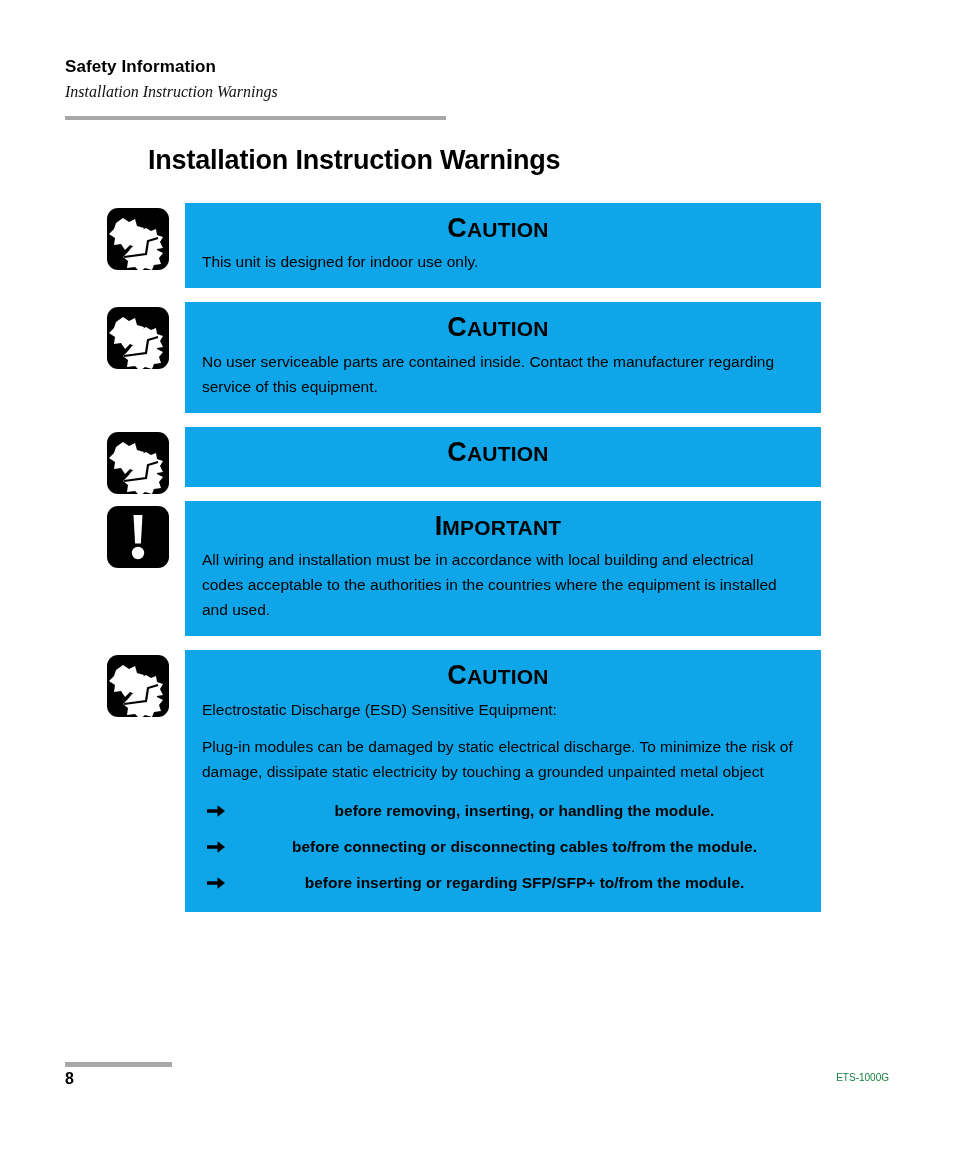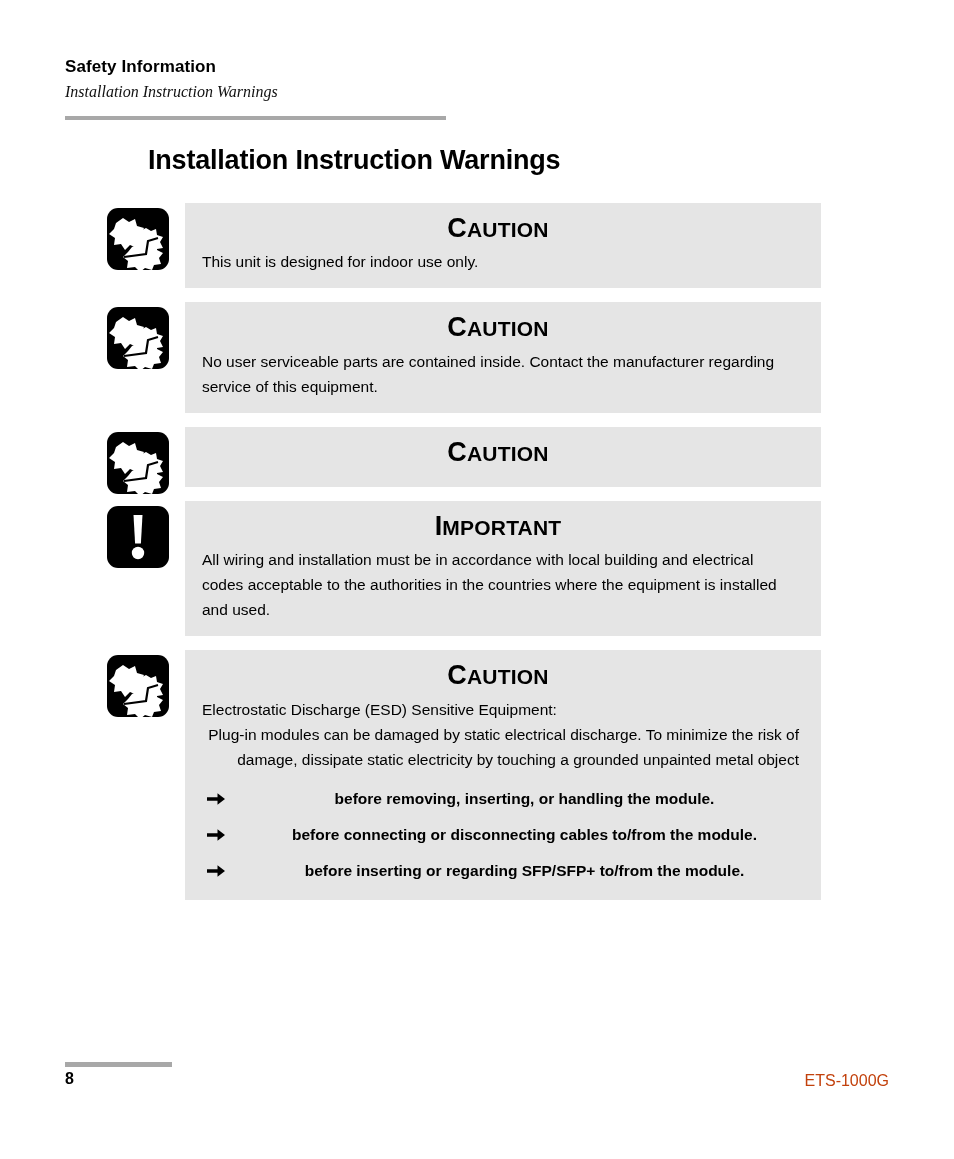--- a/index.html
+++ b/index.html
@@ -79,21 +79,21 @@
   }
   .notice-icon {
     position: absolute;
     left: 0;
     top: 4px;
     width: 64px;
     height: 64px;
   }
   .notice-body {
     margin-left: 79px;
-    background: #e5e5e5;
+    background: #0ea5e9;
     padding: 9px 18px 14px 8px;
     min-height: 56px;
     box-sizing: border-box;
   }
   .notice-heading {
     text-align: center;
     font-weight: bold;
     line-height: 1.05;
     margin: 2px 0 7px 0;
     letter-spacing: 0.2px;
@@ -106,22 +106,21 @@
     font-size: 21px;
   }
   .notice-text {
     font-size: 15.5px;
     font-weight: normal;
     line-height: 25px;
     padding-left: 9px;
     padding-right: 4px;
   }
   .notice-text + .notice-text {
-    margin-top: 0;
-    text-align: right;
+    margin-top: 12px;
   }
 
   
   .notice-list {
     list-style: none;
     margin: 16px 0 4px 0;
     padding: 0 0 0 9px;
   }
   .notice-list li {
     position: relative;
@@ -156,22 +155,22 @@
     position: absolute;
     left: 65px;
     top: 1070px;
     font-size: 16px;
     font-weight: bold;
   }
   .footer-doc {
     position: absolute;
     right: 65px;
     top: 1072px;
-    font-size: 16px;
-    color: #c2410c;
+    font-size: 10px;
+    color: #15803d;
     text-align: center;
   }
 </style>
 </head>
 <body>
 
 <div class="page">
 
   <div class="running-header">
     <div class="rh-title">Safety Information</div>

